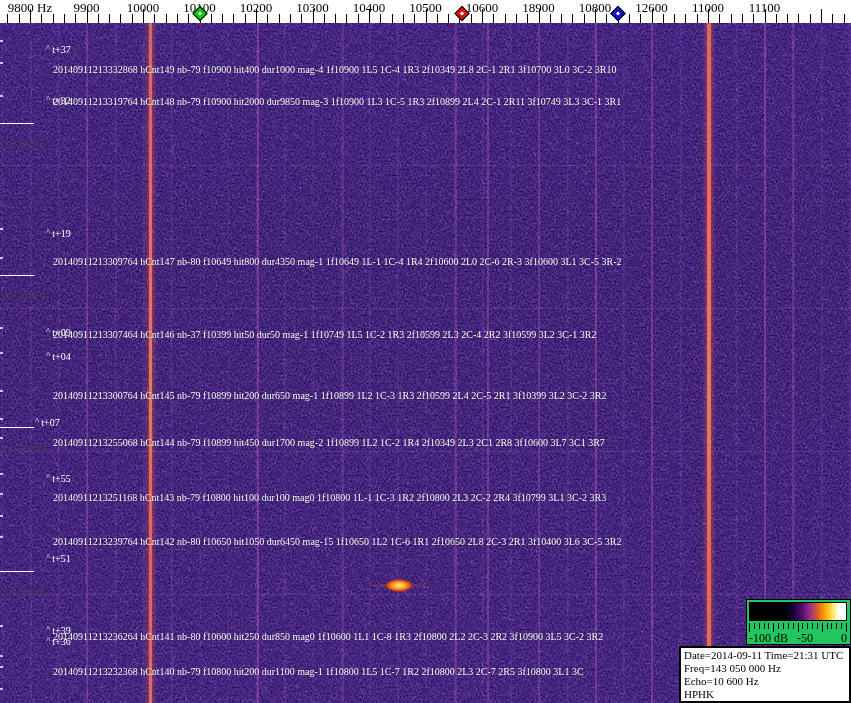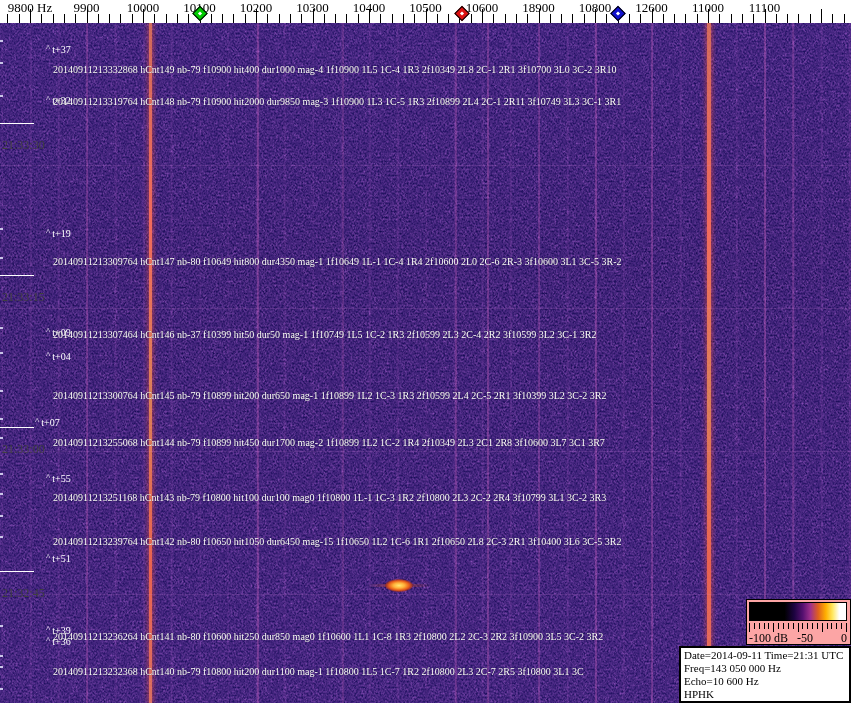--- a/index.html
+++ b/index.html
@@ -31,21 +31,21 @@
   
   .log-line{position:absolute;color:#fff;font-size:10px;letter-spacing:0px;white-space:nowrap;z-index:5;
             text-shadow:0 0 1px rgba(0,0,0,0.6);}
   .t-label{position:absolute;color:#fff;font-size:10px;white-space:nowrap;z-index:5;}
   .t-label .caret{display:inline-block;transform:translateY(-2px);font-size:9px;margin-right:2px;}
   .timestamp{position:absolute;z-index:5;}
   .timestamp .tline{position:absolute;left:0;top:0;height:1px;width:34px;background:#fff;}
   .timestamp .ttext{position:absolute;left:2px;top:15px;color:#404040;font-size:12px;white-space:nowrap;}
   .edge-mark{position:absolute;left:0;width:3px;height:2px;background:rgba(225,225,250,0.85);z-index:5;}
   
-  #colorbar{position:absolute;left:746px;top:599px;width:105px;height:46px;background:#fca5a5;
+  #colorbar{position:absolute;left:746px;top:599px;width:105px;height:46px;background:#22c55e;
             border:1px solid #000;box-sizing:border-box;z-index:20;}
   #cbar-grad{position:absolute;left:2px;top:2px;width:98px;height:19px;border:1px solid #000;box-sizing:border-box;
             background:linear-gradient(90deg,#000 0%,#000 36%,#1c0340 46%,#551070 55%,#a0308c 63%,#e0601e 71%,#ffb000 79%,#ffe760 86%,#fff 93%,#fff 100%);}
   #cbar-ticks{position:absolute;left:2px;top:23px;width:98px;height:9px;}
   #cbar-ticks .ctick{position:absolute;top:0;width:1px;background:#000;}
   .cbar-label{position:absolute;top:32px;font-size:12px;color:#000;white-space:nowrap;}
   
   #infobox{position:absolute;left:679px;top:646px;width:172px;height:57px;background:#fff;
            border:2px solid #000;box-sizing:border-box;z-index:30;padding:1px 0 0 3px;}
   #infobox .info-line{font-size:11px;line-height:13px;color:#000;white-space:nowrap;}

